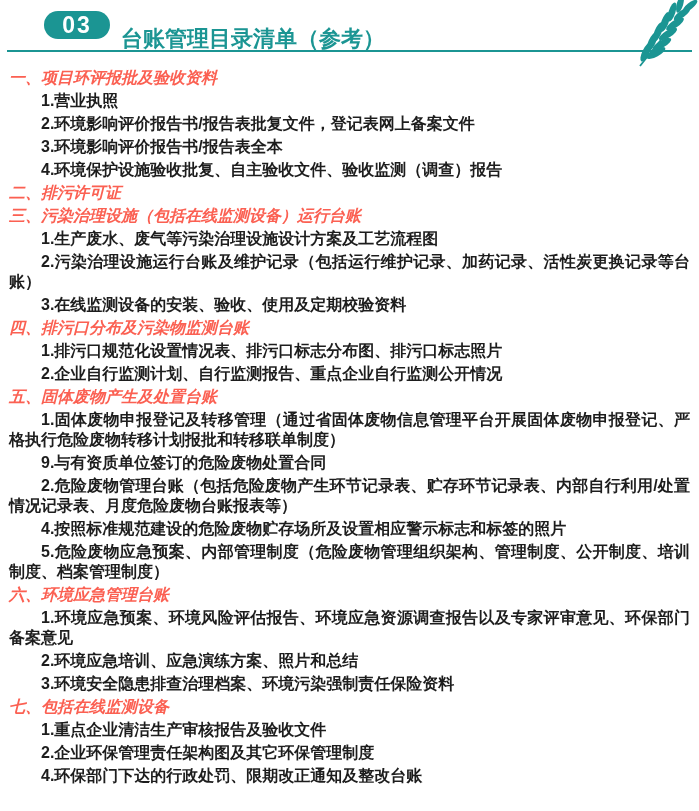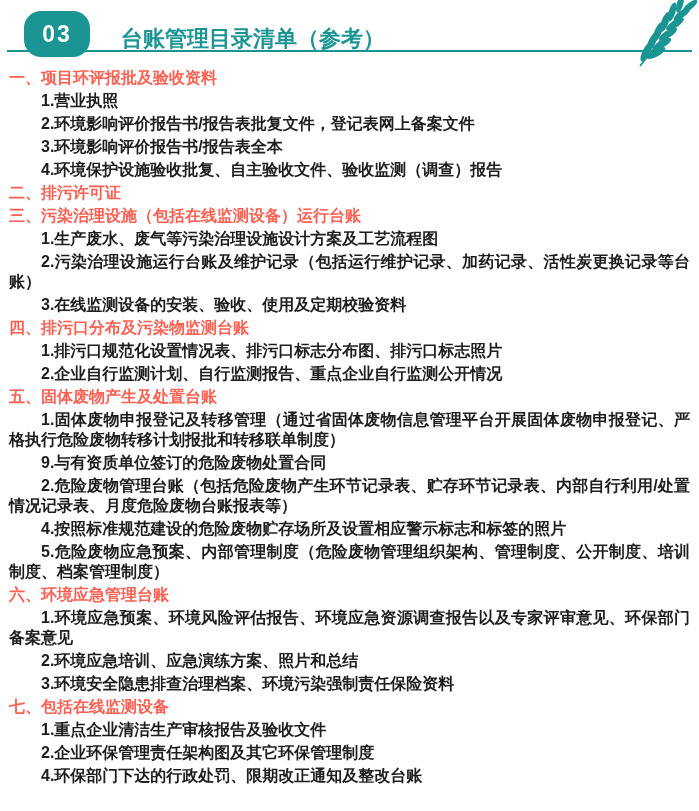--- a/index.html
+++ b/index.html
@@ -11,22 +11,22 @@
   body{font-family:"Liberation Sans", sans-serif;}
   .page{
     position:relative;
     width:699px;
     height:811px;
     background:#ffffff;
     overflow:hidden;
   }
   .header{position:relative;height:52px;}
   .badge{
-    position:absolute;left:24px;top:11px;
-    width:66px;height:46px;
+    position:absolute;left:44px;top:11px;
+    width:66px;height:28px;
     background:var(--teal);
     color:#ffffff;
     border-radius:17px;
     font-size:23px;font-weight:bold;letter-spacing:2px;
     display:flex;align-items:center;justify-content:center;
   }
   .title{
     position:absolute;left:113px;top:16px;margin:8px;
     font-size:22px;font-weight:bold;color:var(--teal);
     white-space:nowrap;
@@ -36,21 +36,21 @@
     background:var(--teal);
   }
   .leaf{position:absolute;right:1px;top:0;width:62px;height:68px;}
   .content{padding:13px 9px 0 9px;}
   .content p{
     margin:3px 0;
     font-size:16px;
     line-height:20px;
     text-align:justify;
   }
-  .sec{color:var(--red);font-weight:bold;}
+  .sec{color:var(--red);font-weight:bold;font-style:italic;}
   .item{color:var(--ink);text-indent:2em;font-weight:bold;}
 </style>
 </head>
 <body>
 
 <div class="page">
 
   <div class="header">
     <span class="badge">03</span>
     <h1 class="title">台账管理目录清单（参考）</h1>

